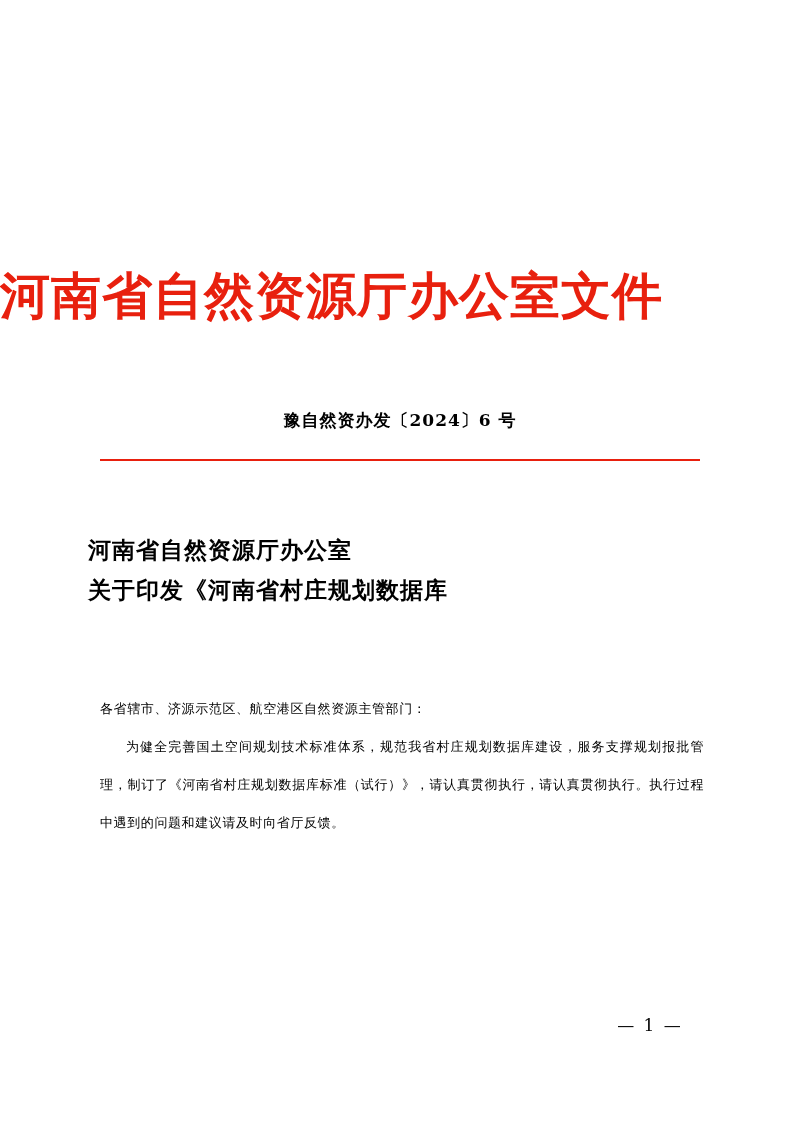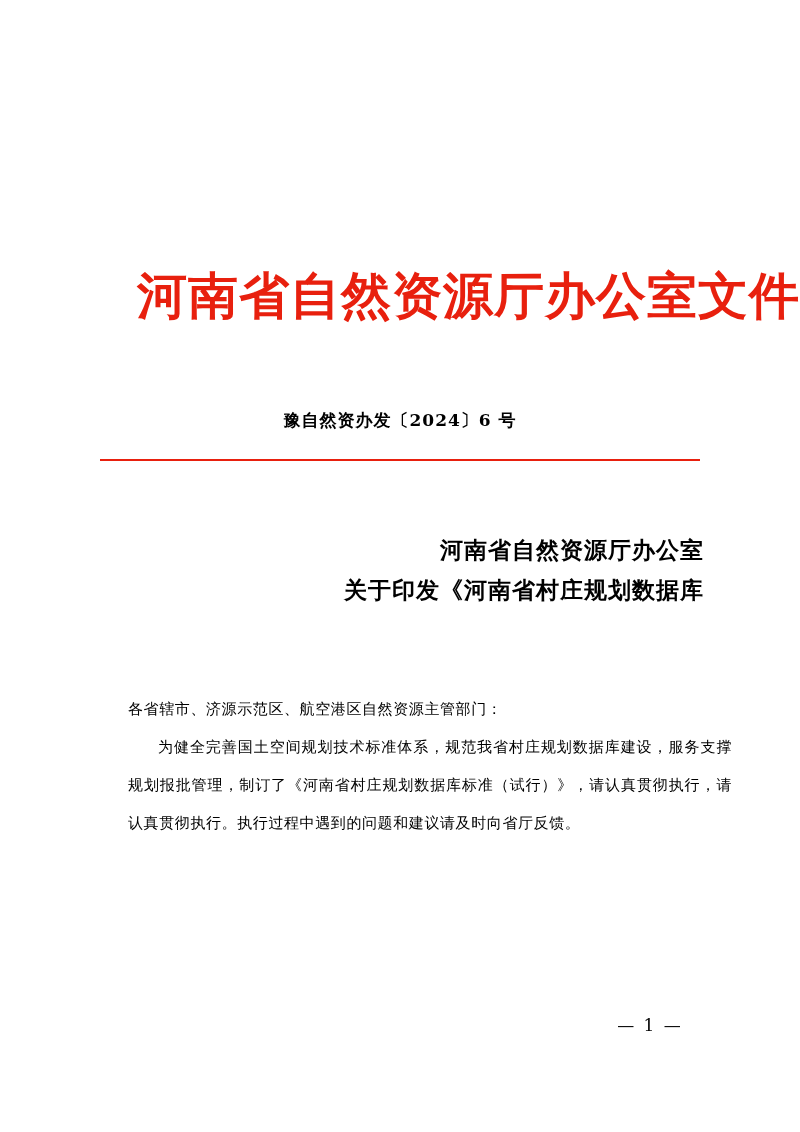--- a/index.html
+++ b/index.html
@@ -22,21 +22,21 @@
     height: 1132px;
     box-sizing: border-box;
   }
 
   
   .masthead {
     position: absolute;
     top: 268px;
     left: 0;
     width: 800px;
-    text-align: right;
+    text-align: left;
     color: #e8200e;
     font-family: "DejaVu Serif", "Liberation Serif", serif;
     font-weight: bold;
     font-size: 50px;
     letter-spacing: 1px;
     line-height: 1.1;
     white-space: nowrap;
   }
 
   
@@ -59,46 +59,45 @@
     left: 100px;
     width: 600px;
     height: 2px;
     background: #e8200e;
   }
 
   
   .title-block {
     position: absolute;
     top: 530px;
-    left: 104px;
+    left: 88px;
     width: 600px;
-    text-align: right;
+    text-align: left;
     font-size: 23px;
     font-weight: bold;
     line-height: 1.75;
     letter-spacing: 1px;
     font-family: "DejaVu Serif", "Liberation Serif", serif;
   }
   .title-block .tline {
     display: block;
     white-space: nowrap;
   }
 
   
   .body-text {
     position: absolute;
     top: 690px;
     left: 100px;
     width: 604px;
-    font-size: 15px;
+    font-size: 13px;
     line-height: 38px;
     letter-spacing: 0.6px;
     font-family: "DejaVu Serif", "Liberation Serif", serif;
     text-align: justify;
-    margin-left: 28px;
   }
   .body-text p {
     margin: 0 0 0 0;
   }
   .body-text p.indent {
     text-indent: 2em;
   }
 
   
   .page-number {

